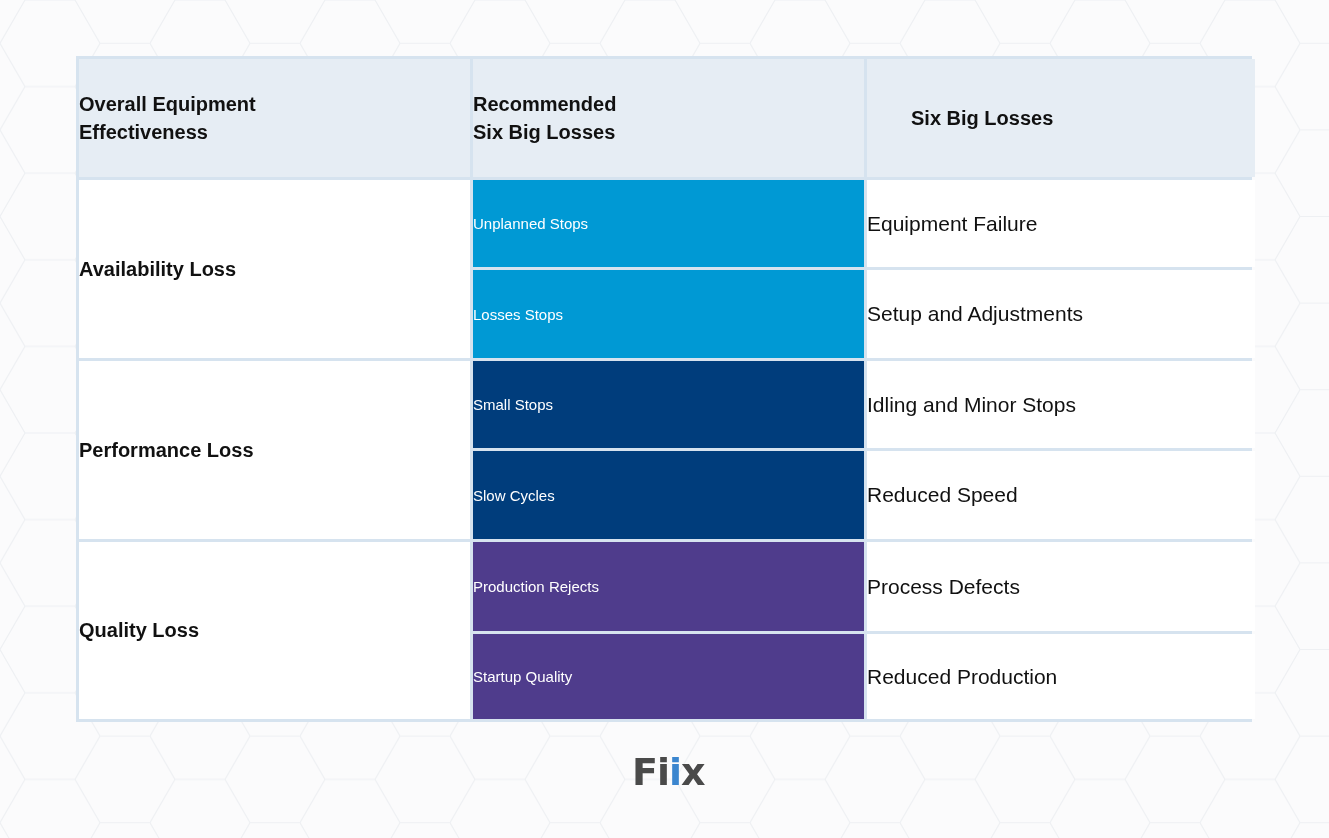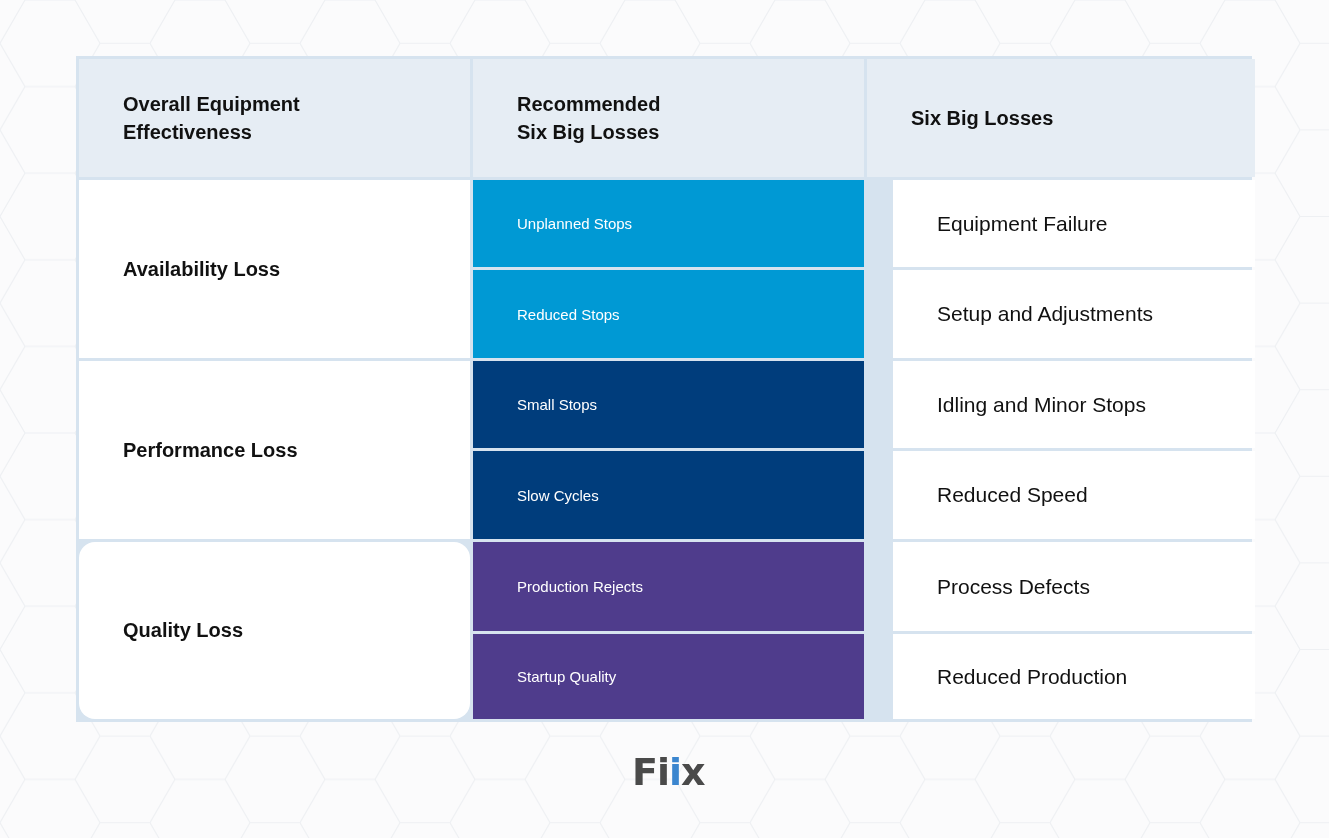--- a/index.html
+++ b/index.html
@@ -20,40 +20,39 @@
     background: #d6e3ef;
     display: grid;
     grid-template-columns: 391px 391px 388px;
     grid-template-rows: 118px 87px 88px 87px 88px 89px 85px;
     column-gap: 3px;
     row-gap: 3px;
     z-index: 1;
   }
   .cell {
     display: flex; align-items: center;
-    padding-left: 44px;
     font-size: 21px;
   }
   .header-cell {
     background: #e6edf4;
     color: #111;
     font-weight: bold;
     font-size: 20px;
     line-height: 28px;
   }
   .header-cell.c3 { padding-left: 44px; }
   .category-cell {
     background: #ffffff;
     color: #111;
     font-weight: bold;
     font-size: 20px;
     grid-row: span 2;
   }
   .rec-cell { color: #ffffff; font-size: 15px; }
-  .loss-cell { background: #ffffff; color: #111; font-size: 21px; margin-left: 26px; }
+  .loss-cell { background: #ffffff; color: #111; font-size: 21px; }
   .logo {
     position: absolute;
     left: 632px; top: 755px;
     display: flex; align-items: flex-end;
     z-index: 1;
     font-family: "DejaVu Sans", sans-serif;
     font-weight: bold;
     font-size: 38px;
     line-height: 34px;
     letter-spacing: -1px;
@@ -85,30 +84,30 @@
       <div>Six Big Losses</div>
     </div>
   </div>
   <div class="cell header-cell c3">
     <div>Six Big Losses</div>
   </div>
 
   <div class="cell category-cell" style="grid-column:1; grid-row:2 / span 2;">Availability Loss</div>
   <div class="cell rec-cell" style="grid-column:2; grid-row:2; background:#0099d4;">Unplanned Stops</div>
   <div class="cell loss-cell" style="grid-column:3; grid-row:2;">Equipment Failure</div>
-  <div class="cell rec-cell" style="grid-column:2; grid-row:3; background:#0099d4;">Reduced Stops</div>
+  <div class="cell rec-cell" style="grid-column:2; grid-row:3; background:#0099d4;">Losses Stops</div>
   <div class="cell loss-cell" style="grid-column:3; grid-row:3;">Setup and Adjustments</div>
 
   <div class="cell category-cell" style="grid-column:1; grid-row:4 / span 2;">Performance Loss</div>
   <div class="cell rec-cell" style="grid-column:2; grid-row:4; background:#003d7c;">Small Stops</div>
   <div class="cell loss-cell" style="grid-column:3; grid-row:4;">Idling and Minor Stops</div>
   <div class="cell rec-cell" style="grid-column:2; grid-row:5; background:#003d7c;">Slow Cycles</div>
   <div class="cell loss-cell" style="grid-column:3; grid-row:5;">Reduced Speed</div>
 
-  <div class="cell category-cell" style="grid-column:1; grid-row:6 / span 2;border-radius:16px;">Quality Loss</div>
+  <div class="cell category-cell" style="grid-column:1; grid-row:6 / span 2;">Quality Loss</div>
   <div class="cell rec-cell" style="grid-column:2; grid-row:6; background:#4f3c8c;">Production Rejects</div>
   <div class="cell loss-cell" style="grid-column:3; grid-row:6;">Process Defects</div>
   <div class="cell rec-cell" style="grid-column:2; grid-row:7; background:#4f3c8c;">Startup Quality</div>
   <div class="cell loss-cell" style="grid-column:3; grid-row:7;">Reduced Production</div>
 </div>
 
 <div class="logo">
   <span style="color:#4a4a4a">F</span>
   <span style="color:#4a4a4a">i</span>
   <span style="color:#3b86cf">i</span>

